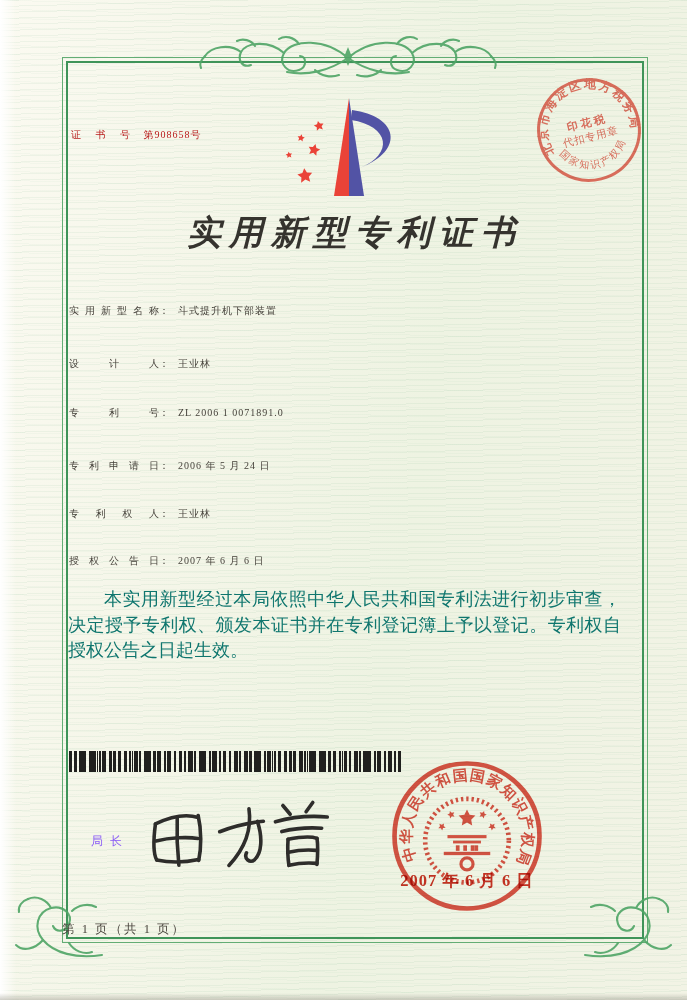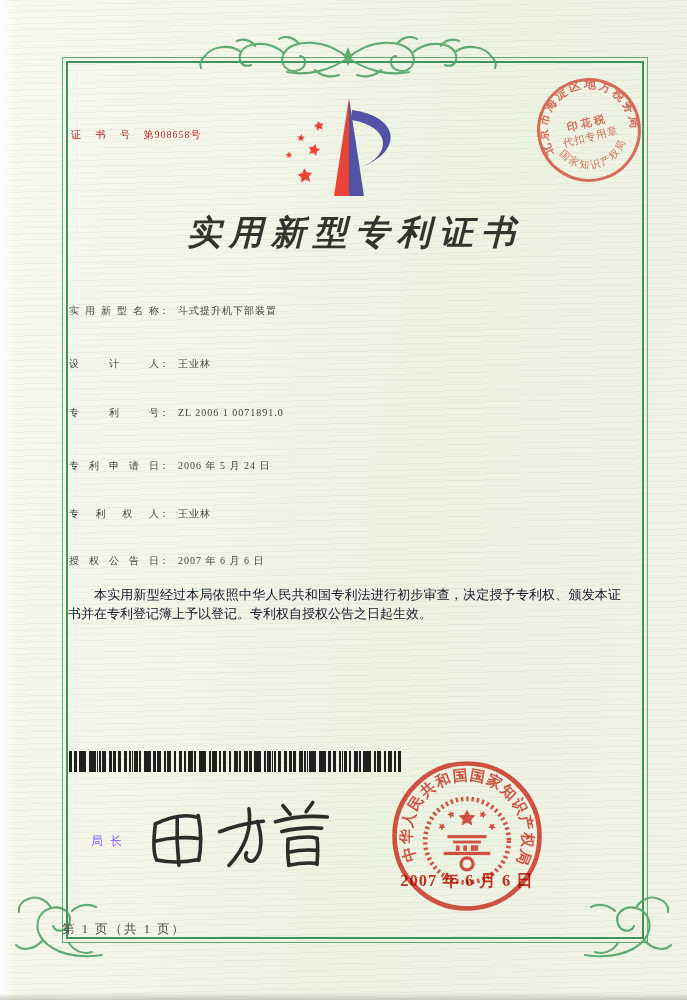--- a/index.html
+++ b/index.html
@@ -26,22 +26,22 @@
   .cert-number{position:absolute;left:71px;top:108px;font-size:10px;color:#b91c1c;letter-spacing:1px;margin-top:20px;}
   .cert-number .num-label{letter-spacing:6px;margin-right:4px;}
   .logo{position:absolute;left:272px;top:92px;width:148px;height:112px;}
   .tax-stamp{position:absolute;left:532px;top:73px;width:114px;height:114px;opacity:.78;mix-blend-mode:multiply;}
   .title{position:absolute;left:62px;right:39px;top:210px;margin:0;text-align:center;
     font-size:34px;font-weight:bold;color:#35332e;letter-spacing:8px;font-style:italic;}
   .field{position:absolute;left:69px;font-size:10px;color:#46423b;white-space:nowrap;}
   .flabel{display:inline-block;width:90px;text-align:justify;text-align-last:justify;}
   .fcolon{display:inline-block;margin-right:9px;}
   .fvalue{letter-spacing:1px;}
-  .body-text{position:absolute;left:68px;right:66px;top:587px;font-size:13px;
-    line-height:1.43;text-align:justify;color:#0f172a;font-family:Liberation Mono, monospace;}
+  .body-text{position:absolute;left:68px;right:66px;top:587px;font-size:18px;
+    line-height:1.43;text-align:justify;color:#0f766e;}
   .body-text p{margin:0;text-indent:2em;}
   .barcode{position:absolute;left:69px;top:751px;width:332px;height:21px;
     background-image:
       repeating-linear-gradient(90deg,#20201e 0 2px,rgba(0,0,0,0) 2px 5px),
       repeating-linear-gradient(90deg,#20201e 0 3px,rgba(0,0,0,0) 3px 11px),
       repeating-linear-gradient(90deg,#20201e 0 1px,rgba(0,0,0,0) 1px 7px);}
   .director{position:absolute;left:91px;top:833px;font-size:12px;color:#8b5cf6;letter-spacing:7px;}
   .signature{position:absolute;left:142px;top:797px;width:198px;height:84px;transform:rotate(-2deg);}
   .issuing-seal{position:absolute;left:388px;top:757px;width:158px;height:158px;
     opacity:.86;mix-blend-mode:multiply;}

